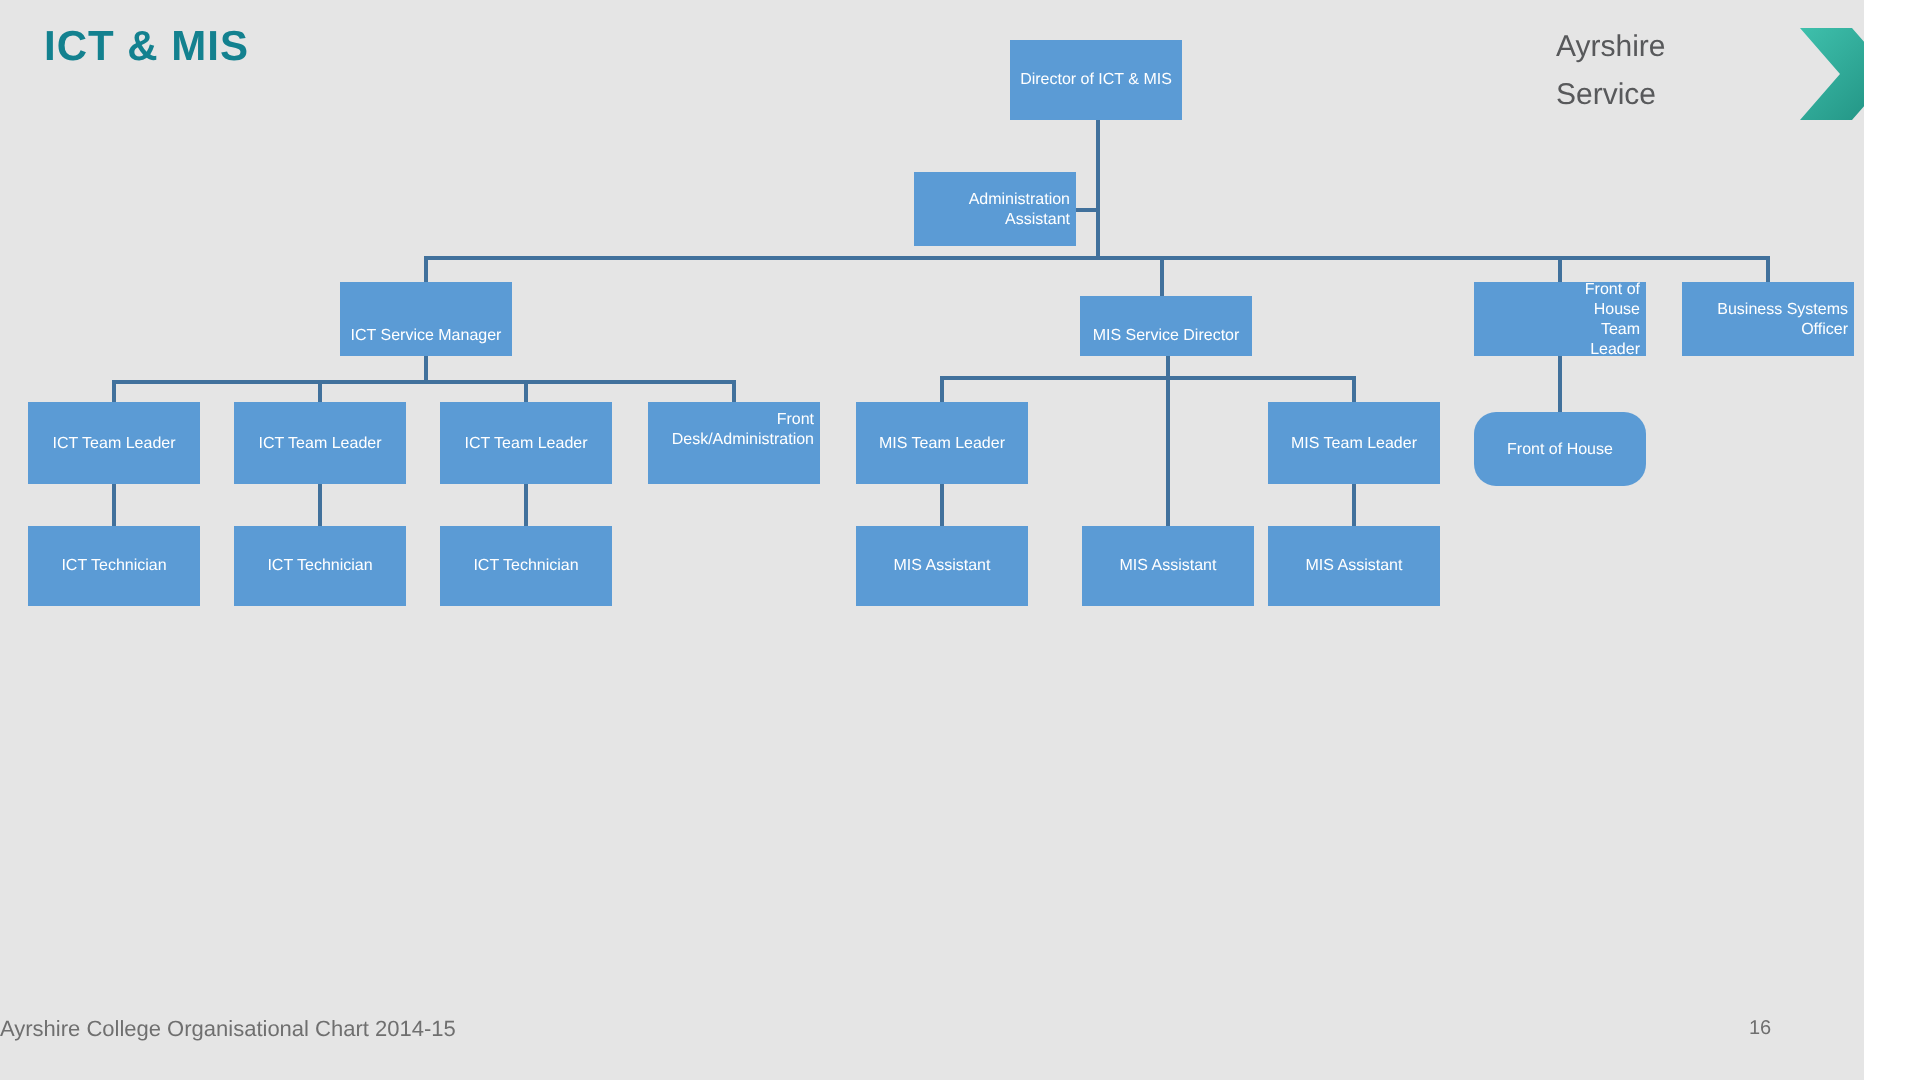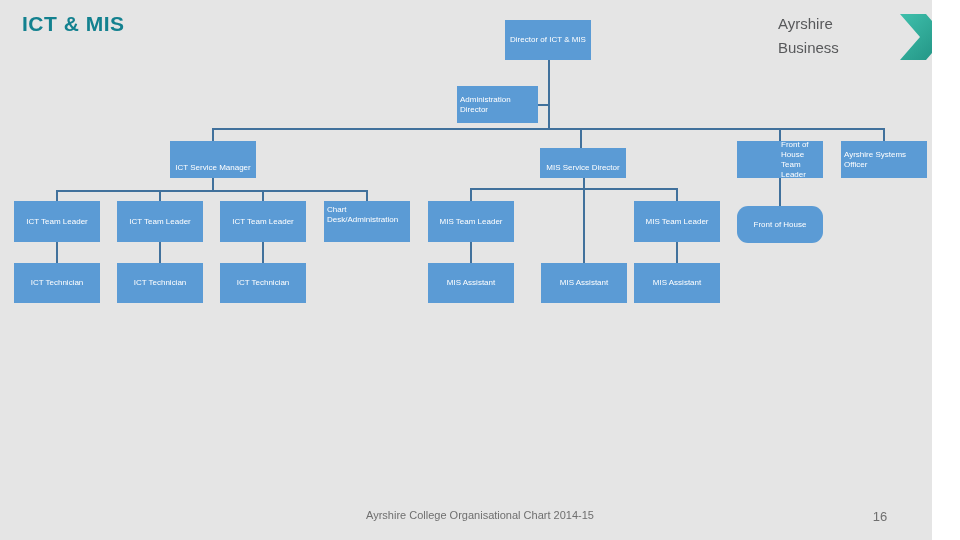--- a/index.html
+++ b/index.html
@@ -60,21 +60,21 @@
   }
 
   
   .node {
     position: absolute;
     box-sizing: border-box;
     background: #5b9bd5;
     color: #ffffff;
     font-size: 8px;
     line-height: 10px;
-    text-align: left;
+    text-align: right;
     display: flex;
     align-items: center;
     justify-content: center;
     padding: 2px 3px;
     overflow: hidden;
   }
   .node.align-lower { align-items: flex-end; padding-bottom: 5px; }
   .node.align-upper { align-items: flex-start; padding-top: 4px; }
 
   .conn {
@@ -83,45 +83,45 @@
   }
   .conn.v { width: 2px; }
   .conn.h { height: 2px; }
 
   
   #footer-text {
     position: absolute;
     left: 0;
     top: 509px;
     width: 960px;
-    text-align: center;
+    text-align: left;
     font-size: 11px;
     color: #6f6f6f;
   }
   #footer-page {
     position: absolute;
     left: 860px;
     top: 509px;
     width: 40px;
     text-align: center;
-    font-size: 13px;
+    font-size: 10px;
     color: #6f6f6f;
   }
 </style>
 </head>
 <body>
 
 <div id="slide">
 
   <div id="page-title">ICT &amp; MIS</div>
 
   <div id="logo">
     <div id="logo-text">
       <span id="logo-line1">Ayrshire</span>
-      <span id="logo-line2">Business</span>
+      <span id="logo-line2">Service</span>
     </div>
     <svg id="logo-chevron" viewBox="0 0 52 50">
       <defs>
         <linearGradient id="chevGrad" x1="0" y1="0" x2="1" y2="1">
           <stop offset="0%" stop-color="#3fc0ac"></stop>
           <stop offset="100%" stop-color="#1f8f80"></stop>
         </linearGradient>
       </defs>
       <path d="M4 2 L30 2 L50 25 L30 48 L4 48 L24 25 Z" fill="url(#chevGrad)"></path>
     </svg>
@@ -154,35 +154,35 @@
   <div class="conn v" style="left:676px; top:188px; height:13px;"></div>
   <div class="conn v" style="left:583px; top:178px; height:86px;"></div>
 
   <div class="conn v" style="left:470px; top:242px; height:21px;"></div>
   <div class="conn v" style="left:676px; top:242px; height:21px;"></div>
 
   <div class="conn v" style="left:779px; top:178px; height:28px;"></div>
 
   <div class="node" style="left:505px; top:20px; width:86px; height:40px;">Director of ICT &amp; MIS</div>
 
-  <div class="node" style="left:457px; top:86px; width:81px; height:37px;">Administration Director</div>
+  <div class="node" style="left:457px; top:86px; width:81px; height:37px;">Administration Assistant</div>
 
   <div class="node align-lower" style="left:170px; top:141px; width:86px; height:37px;">ICT Service Manager</div>
 
   <div class="node align-lower" style="left:540px; top:148px; width:86px; height:30px;">MIS Service Director</div>
 
   <div class="node" style="left:737px; top:141px; width:86px; height:37px;padding-left:44px;">Front of House Team Leader</div>
 
-  <div class="node" style="left:841px; top:141px; width:86px; height:37px;">Ayrshire Systems Officer</div>
+  <div class="node" style="left:841px; top:141px; width:86px; height:37px;">Business Systems Officer</div>
 
   <div class="node" style="left:14px; top:201px; width:86px; height:41px;">ICT Team Leader</div>
   <div class="node" style="left:117px; top:201px; width:86px; height:41px;">ICT Team Leader</div>
   <div class="node" style="left:220px; top:201px; width:86px; height:41px;">ICT Team Leader</div>
 
-  <div class="node align-upper" style="left:324px; top:201px; width:86px; height:41px;">Chart Desk/Administration</div>
+  <div class="node align-upper" style="left:324px; top:201px; width:86px; height:41px;">Front Desk/Administration</div>
 
   <div class="node" style="left:428px; top:201px; width:86px; height:41px;">MIS Team Leader</div>
   <div class="node" style="left:634px; top:201px; width:86px; height:41px;">MIS Team Leader</div>
 
   <div class="node" style="left:737px; top:206px; width:86px; height:37px;border-radius:11px;">Front of House</div>
 
   <div class="node" style="left:14px; top:263px; width:86px; height:40px;">ICT Technician</div>
   <div class="node" style="left:117px; top:263px; width:86px; height:40px;">ICT Technician</div>
   <div class="node" style="left:220px; top:263px; width:86px; height:40px;">ICT Technician</div>
 

